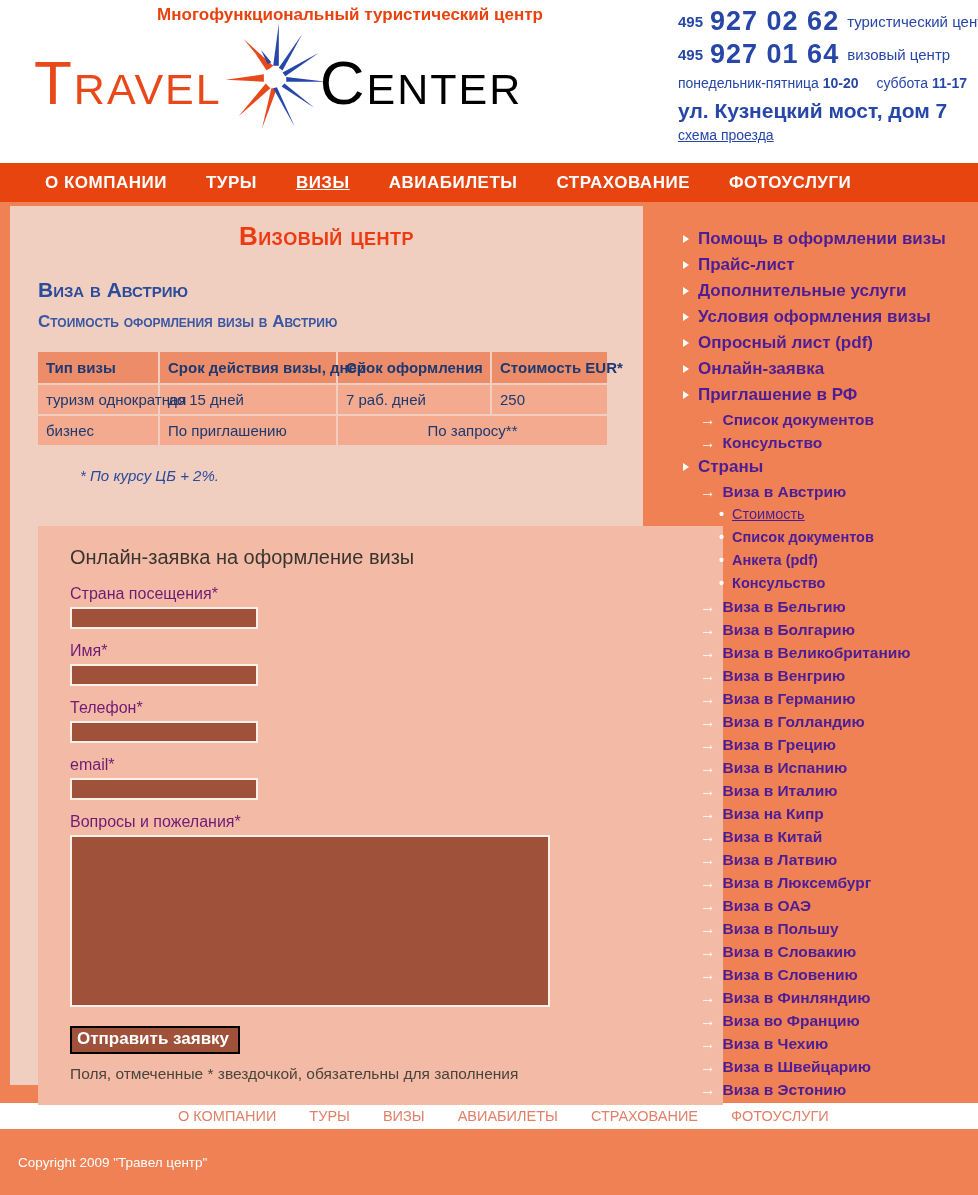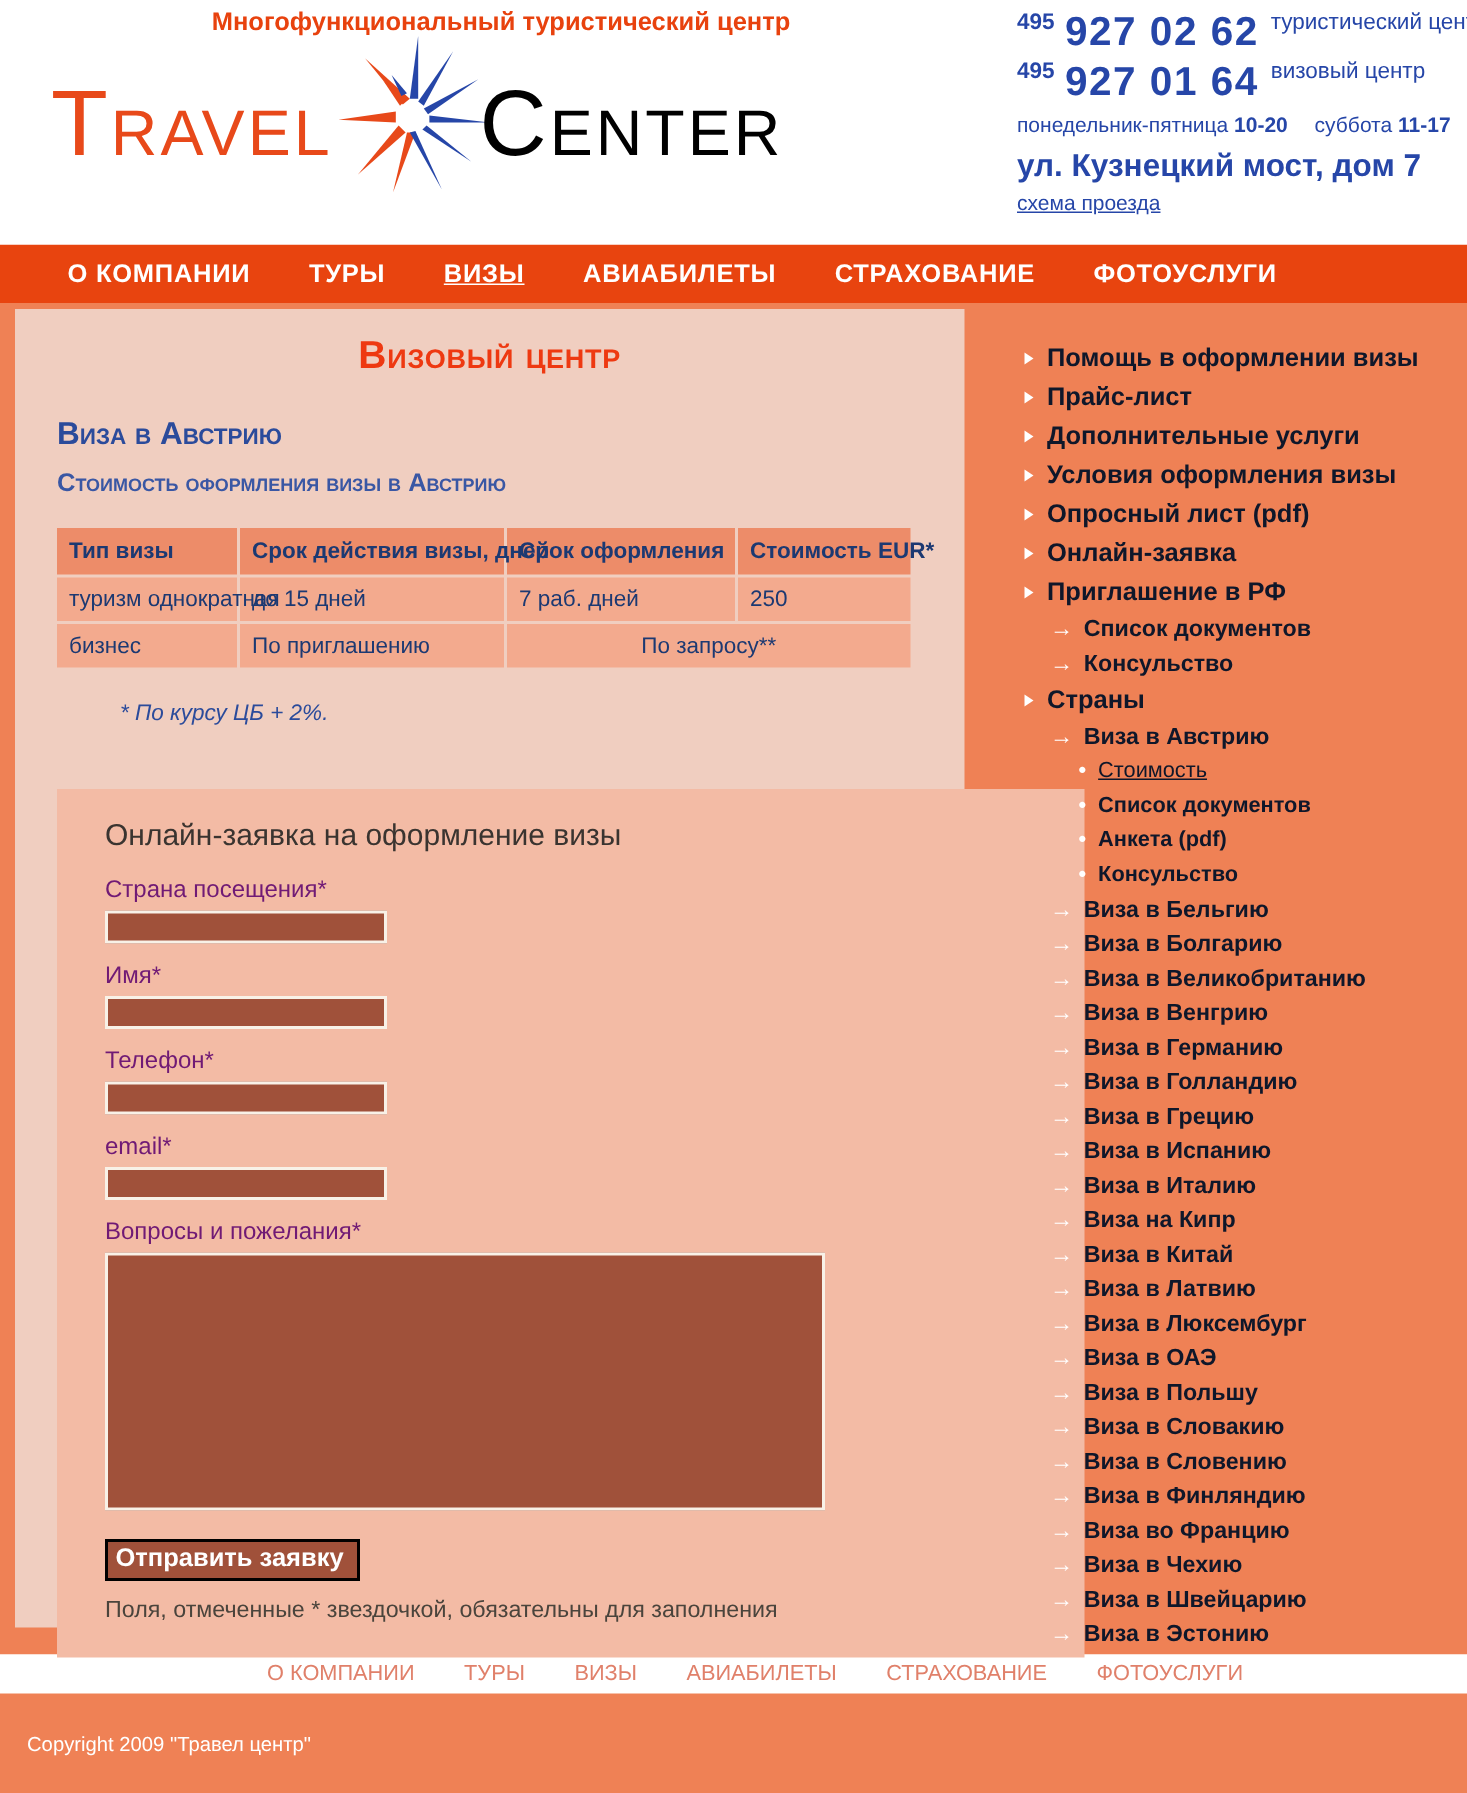--- a/index.html
+++ b/index.html
@@ -1,31 +1,31 @@
 <!DOCTYPE html>
 <html><head>
 <meta charset="utf-8">
 <style>
   * { margin:0; padding:0; box-sizing:border-box; }
   body { width:978px; background:#fff; font-family:"Liberation Sans", sans-serif; }
   .page { position:relative; width:978px; height:1195px; background:#fff; overflow:hidden; }
 
   
   .header { position:relative; height:163px; background:#fff; }
-  .tagline { position:absolute; top:5px; left:0; width:668px; text-align:center;
+  .tagline { position:absolute; top:5px; left:16px; width:668px; text-align:center;
              color:#e8420e; font-weight:bold; font-size:17px; }
   .logo { position:absolute; left:34px; top:26px; display:flex; align-items:center; }
   .logo-word { font-family:Liberation Sans, sans-serif; font-variant:small-caps;
                font-size:62px; letter-spacing:2px; line-height:1; }
   .logo-word.w1 { color:#e8491a; }
   .logo-word.w2 { color:#000000; margin-left:-6px; }
   .logo-burst { width:112px; height:124px; margin:-10px -6px 0 -2px; flex:none; }
 
   .contacts { position:absolute; top:6px; right:8px; width:292px; color:#2646a8; }
-  .phone-row { display:flex; align-items:flex-start; white-space:nowrap; margin-bottom:2px; }
+  .phone-row { display:flex; align-items:center; white-space:nowrap; margin-bottom:2px; }
   .phone-code { font-size:15px; font-weight:bold; margin-right:7px; }
   .phone-num { font-size:27px; font-weight:bold; letter-spacing:1px; margin-right:8px; }
   .phone-label { font-size:15px; }
   .schedule { font-size:14px; margin-top:5px; white-space:nowrap; }
   .schedule b { font-weight:bold; }
   .sched-gap { display:inline-block; width:14px; }
   .address { font-size:21px; font-weight:bold; margin-top:8px; white-space:nowrap; }
   .map-link { display:inline-block; margin-top:4px; font-size:14px; color:#2646a8;
               text-decoration:underline; cursor:pointer; }
 
@@ -69,21 +69,21 @@
   .submit-btn { display:inline-block; margin-top:6px; background:#a0513a;
                 border:2px solid #000000; color:#fff; font-weight:bold; font-size:17px;
                 padding:1px 9px 3px 5px; cursor:pointer;
                 font-family:"Liberation Sans", sans-serif; }
   .form-note { margin-top:11px; color:#4a443c; font-size:15.5px; }
 
   
   .sidebar { flex:1; padding:20px 0 0 40px; }
   .sidebar ul { list-style:none; }
   .sidebar li { white-space:nowrap; }
-  .sb-link { color:#0f172a; text-decoration:none; cursor:pointer; }
+  .sb-link { color:#4c1d95; text-decoration:none; cursor:pointer; }
   .sb-l1 { line-height:26px; font-size:17px; font-weight:bold; }
   .sb-l2 { line-height:23px; font-size:15.5px; font-weight:bold; padding-left:17px; }
   .sb-l3 { line-height:23px; font-size:14.5px; font-weight:bold; padding-left:36px; }
   .sb-bullet { color:#fff; }
   .sb-l1 .sb-bullet::before { content:""; display:inline-block; vertical-align:1px;
       border-left:6px solid #fff; border-top:4px solid transparent;
       border-bottom:4px solid transparent; margin-right:9px; }
   .sb-l2 .sb-bullet::before { content:"\2192"; font-weight:bold; margin-right:7px; }
   .sb-l3 .sb-bullet::before { content:"\2022"; font-weight:bold; margin-right:8px; }
   .sb-active { font-weight:normal; }

